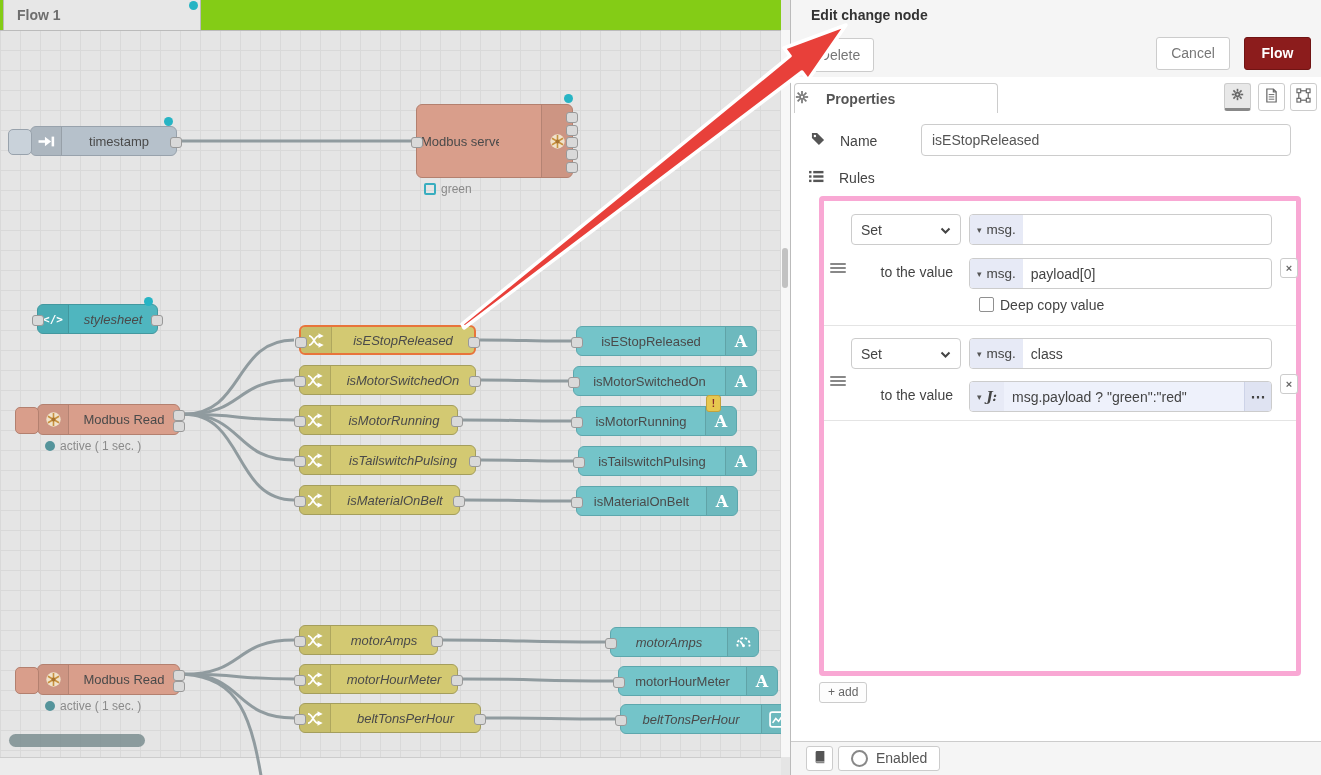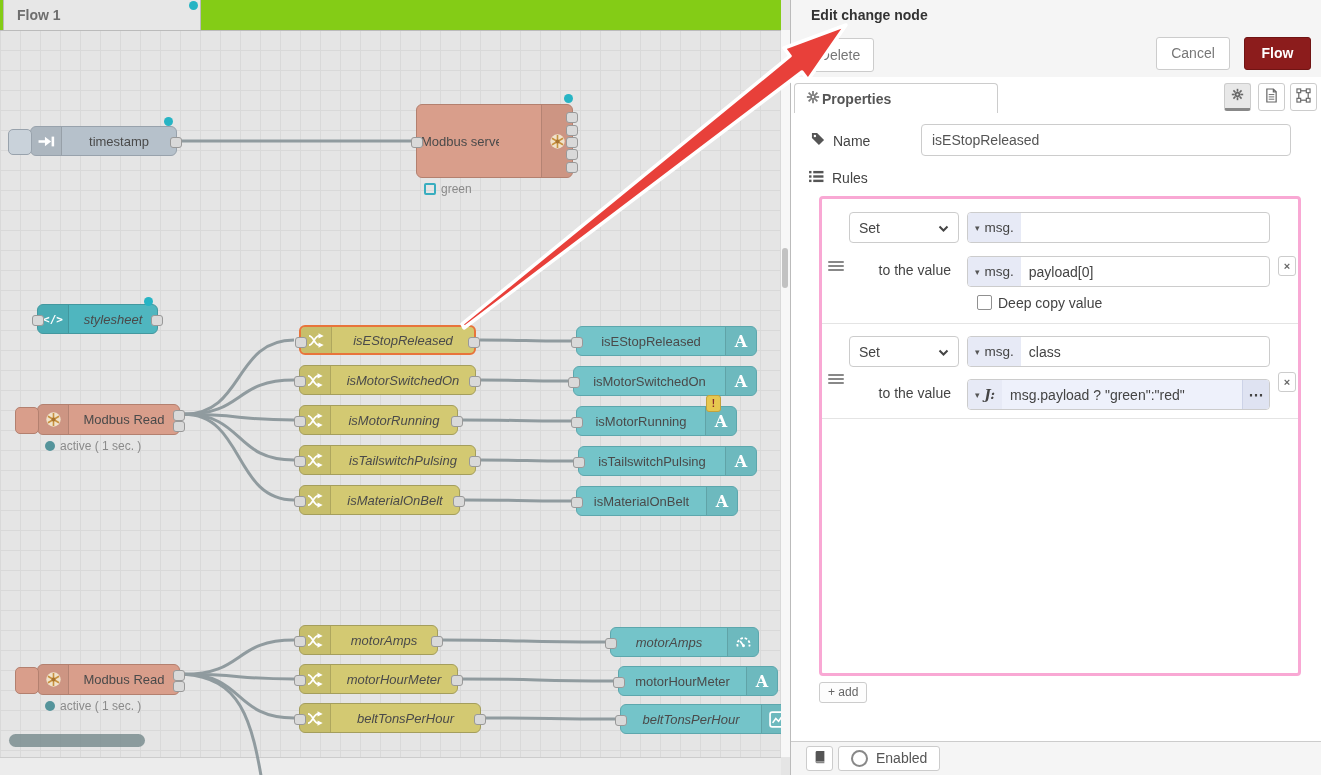--- a/index.html
+++ b/index.html
@@ -62,32 +62,32 @@
        color:#777;font-size:14px;text-align:center;cursor:pointer;
        font-family:"Liberation Sans",sans-serif;}
   #btn-delete{position:absolute;left:15px;top:8px;width:68px;height:34px;line-height:32px;}
   #btn-cancel{position:absolute;left:365px;top:7px;width:74px;height:33px;line-height:31px;}
   #btn-done{position:absolute;left:453px;top:7px;width:67px;height:33px;line-height:31px;
             background:#8c1c1c;border-color:#701414;color:#fff;font-weight:bold;}
   #panel-tabs{position:absolute;left:0;top:77px;right:0;height:36px;background:#fff;}
   #panel-tabs .tabline{position:absolute;left:0;right:0;top:35px;border-top:1px solid #ccc;}
   #tab-properties{position:absolute;left:3px;top:6px;width:204px;height:30px;background:#fff;
                   border:1px solid #ccc;border-bottom:none;border-radius:4px 4px 0 0;
-                  display:flex;align-items:center;gap:2px;padding-left:11px;box-sizing:border-box;
+                  display:flex;align-items:center;gap:17px;box-sizing:border-box;
                   font-size:14px;font-weight:bold;color:#555;z-index:2;}
   .mini-btn{position:absolute;top:6px;width:27px;height:28px;box-sizing:border-box;background:#fff;
             border:1px solid #ccc;border-radius:3px;display:flex;align-items:center;justify-content:center;}
   .mini-btn.active{background:#e8e8e8;border-bottom:3px solid #888;}
   #panel-body{position:absolute;left:0;top:112px;right:0;bottom:33px;background:#fff;overflow:hidden;}
-  .form-label{position:absolute;display:flex;align-items:flex-end;gap:8px;font-size:14px;color:#444;}
+  .form-label{position:absolute;display:flex;align-items:flex-end;gap:15px;font-size:14px;color:#444;}
   #name-input{position:absolute;left:130px;top:12px;width:370px;height:32px;box-sizing:border-box;
               border:1px solid #ccc;border-radius:4px;padding:0 10px;font-size:14px;color:#555;
               font-family:"Liberation Sans",sans-serif;background:#fff;}
   #rules-box{position:absolute;left:28px;top:84px;width:482px;height:480px;box-sizing:border-box;
-             border:3px solid #f9a8d4;border-radius:4px;}
+             border:5px solid #f9a8d4;border-radius:4px;}
   .rule-divider{position:absolute;left:0;right:0;border-top:1px solid #e4e4e4;}
   .sel{position:absolute;box-sizing:border-box;width:110px;height:31px;border:1px solid #ccc;
        border-radius:4px;background:#fff;display:flex;align-items:center;
        padding:0 9px;font-size:14px;color:#444;}
   .sel .chev{margin-left:auto;}
   .tin{position:absolute;box-sizing:border-box;width:303px;height:31px;border:1px solid #ccc;
        border-radius:4px;background:#fff;display:flex;align-items:stretch;overflow:hidden;}
   .tin-prefix{background:#e7eaf6;display:flex;align-items:center;gap:5px;padding:0 7px;
               font-size:13.5px;color:#444;cursor:pointer;}
   .tin-prefix .caret{font-size:9px;color:#555;}

